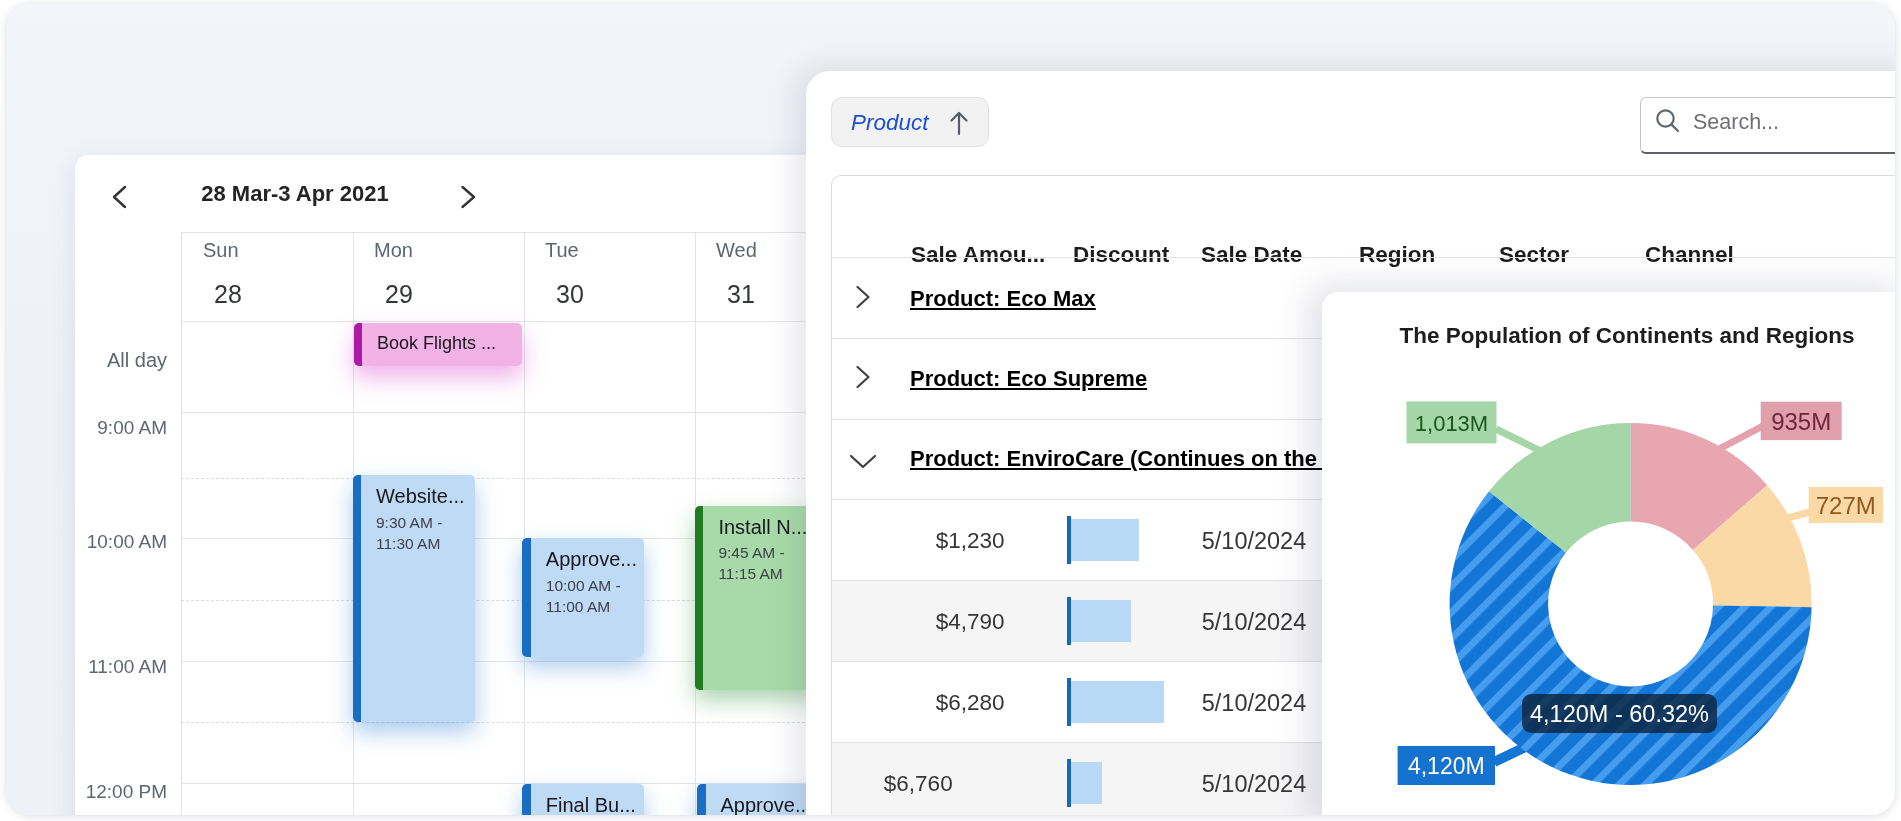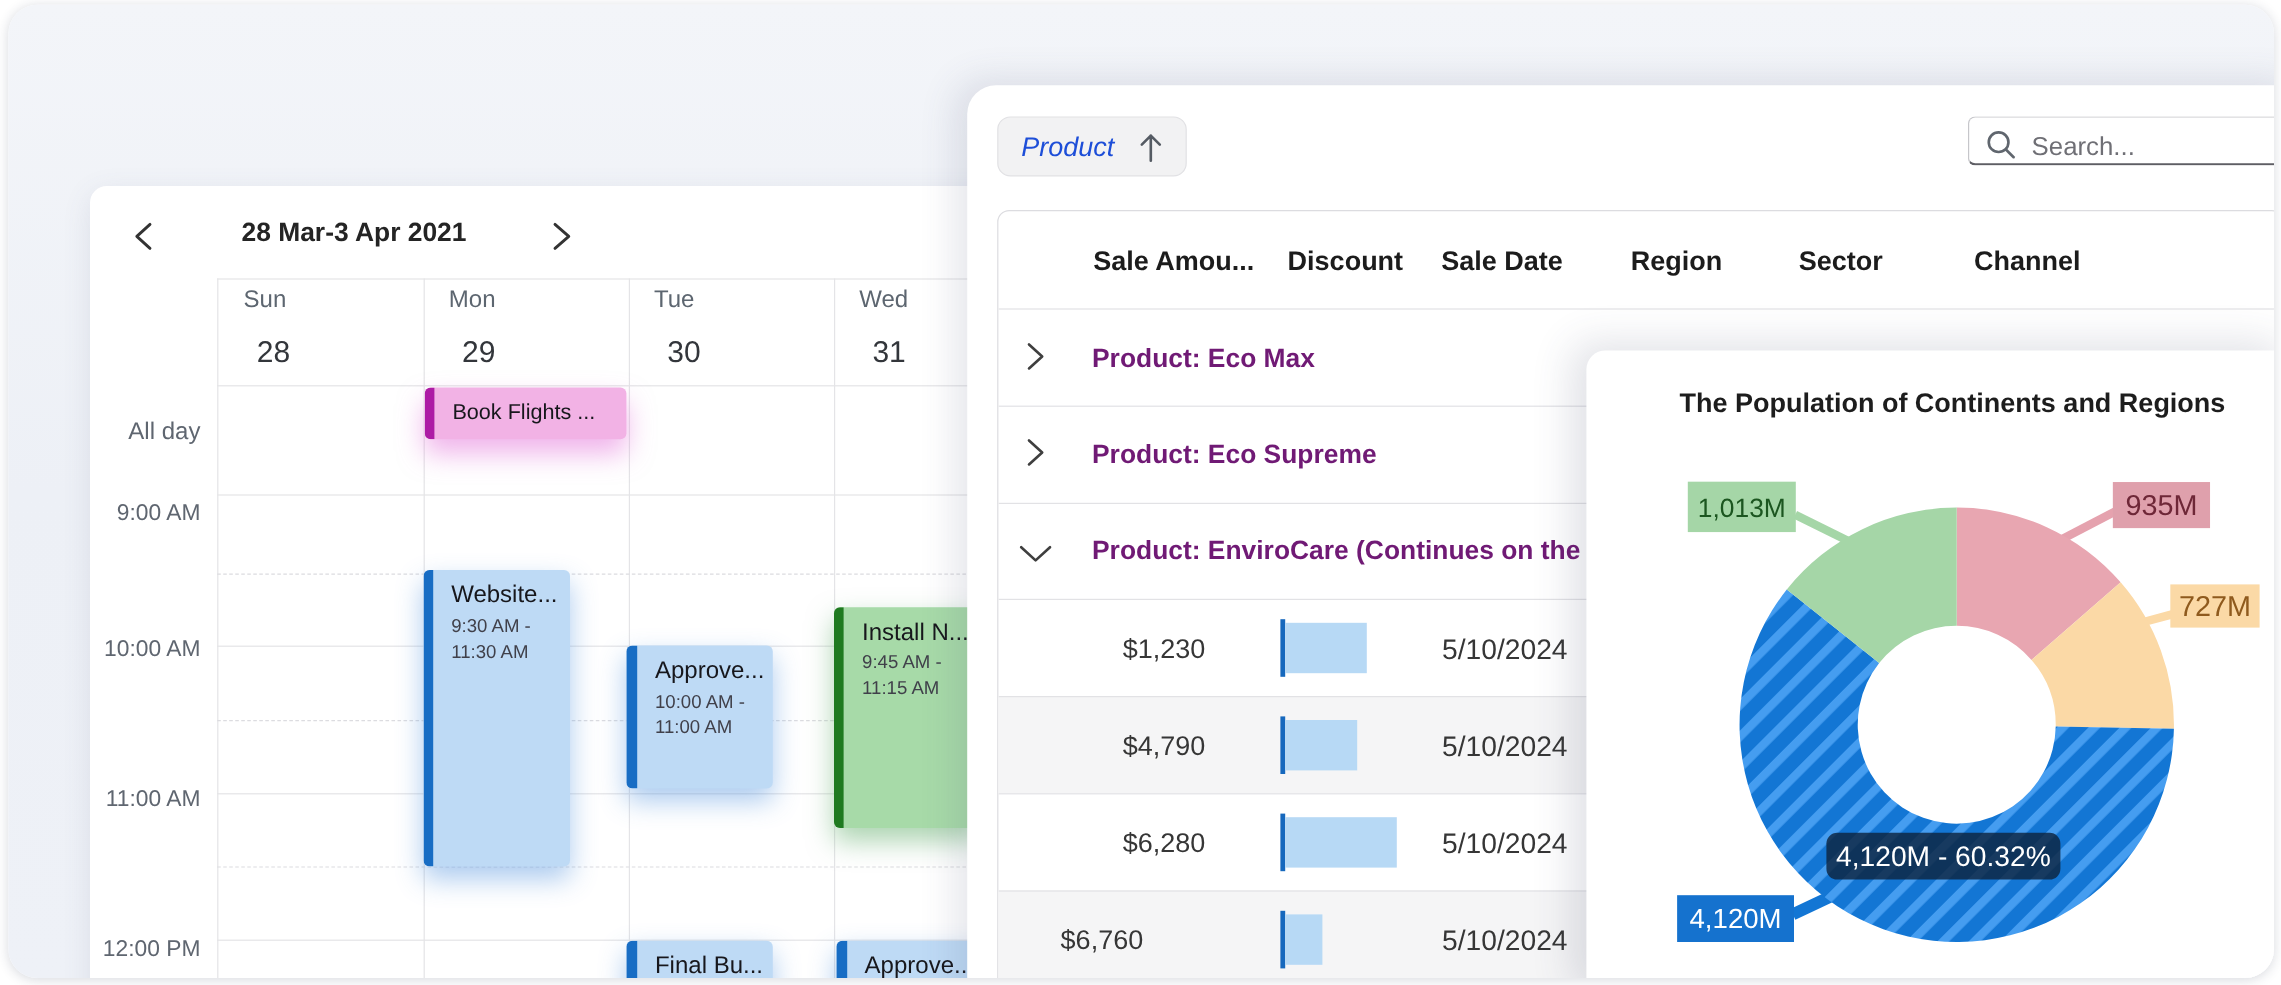--- a/index.html
+++ b/index.html
@@ -31,30 +31,30 @@
   .ev-green:before { background:#1f7a20; }
   .ev-pink { background:#f2b2e5; box-shadow:0 12px 22px rgba(225,105,215,0.5); }
   .ev-pink:before { background:#ad1ba5; }
 
   
   .panel { position:absolute; left:799px; top:67px; width:1110px; height:780px; background:#fff;
            border-radius:24px 0 0 0; box-shadow:-10px -4px 30px rgba(70,80,110,0.14); }
   .chip { position:absolute; left:25px; top:26px; width:158px; height:49.5px; background:#f2f2f3;
           border:1.4px solid #e1e1e4; border-radius:11px; }
   .chip span { position:absolute; left:19px; top:12px; font-size:22.5px; color:#1d4ed8;font-style:italic; }
-  .search { position:absolute; left:834px; top:26px; width:262px; height:41px; background:#fff;
+  .search { position:absolute; left:834px; top:26px; width:262px; height:57px; background:#fff;
             border:1.4px solid #c6c6ca; border-bottom:2.6px solid #5e5e64; border-radius:6px; }
   .search span { position:absolute; left:52px; top:12px; font-size:21.5px; color:#6f6f75; }
 
   
   .grid { position:absolute; left:824px; top:171px; width:1072px; height:680px; background:#fff;
           border:1.4px solid #dcdce0; border-radius:10px; overflow:hidden; }
-  .g-h { position:absolute; font-size:22.5px; font-weight:700; color:#1c1c1c; white-space:nowrap; }
+  .g-h { position:absolute; font-size:22.5px; font-weight:700; color:#1c1c1c; white-space:nowrap;margin-top:37px; }
   .g-border { position:absolute; left:0; right:0; height:1px; background:#e2e2e5; }
-  .g-group { position:absolute; left:78px; font-size:22px; font-weight:700; color:#701a75; white-space:nowrap; }
+  .g-group { position:absolute; left:78px; font-size:22px; font-weight:700; color:#000000; white-space:nowrap;text-decoration:underline; }
   .g-cell { position:absolute; font-size:22.5px; color:#363636; white-space:nowrap; }
   .gchev { stroke:#3f3f3f; stroke-width:2.2; fill:none; stroke-linecap:round; stroke-linejoin:round; }
 
   
   .chart { position:absolute; left:1315px; top:288px; width:590px; height:540px; background:#fff;
            border-radius:16px; box-shadow:-12px -6px 34px rgba(60,70,100,0.16); }
   .chart-title { position:absolute; top:31px; left:10px; width:590px; text-align:center;
                  font-size:22.5px; font-weight:700; color:#1d1d1d; }
 </style>
 </head>

